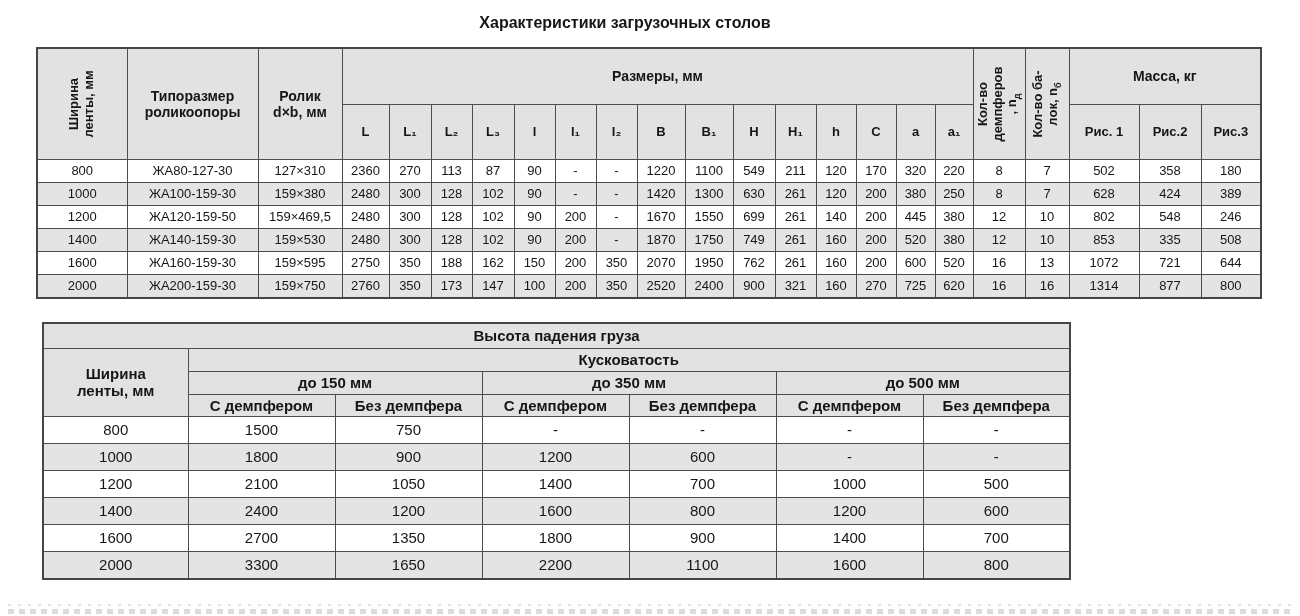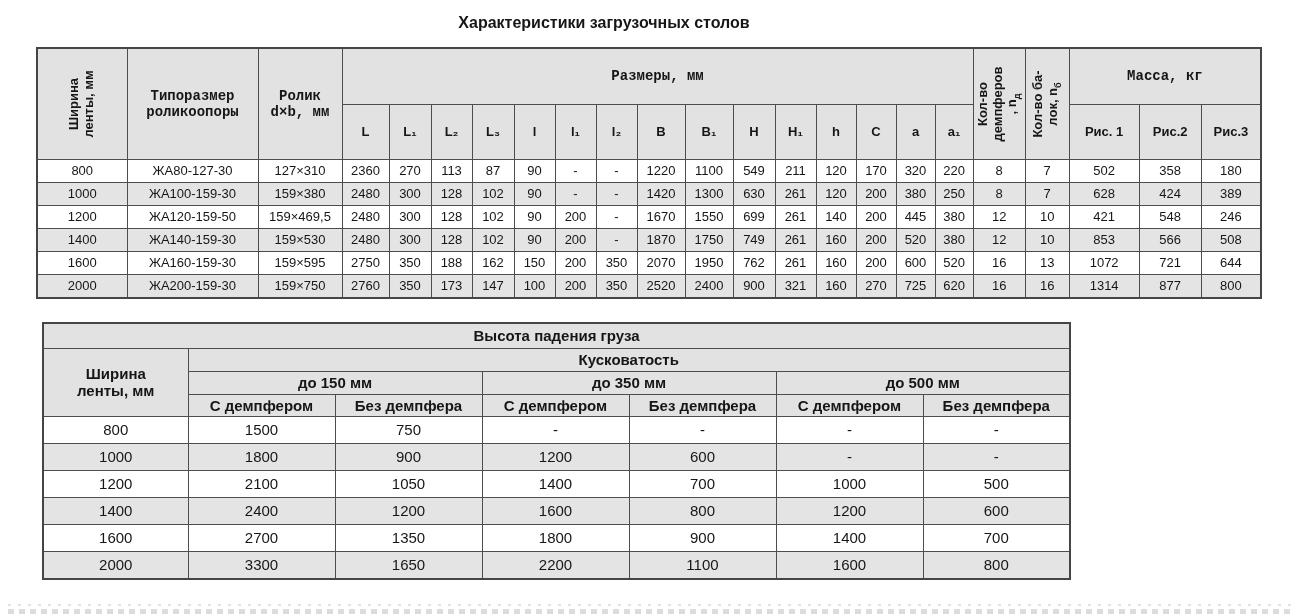--- a/index.html
+++ b/index.html
@@ -10,21 +10,21 @@
     height: 616px;
     overflow: hidden;
     font-family: "Liberation Sans", sans-serif;
     color: #161616;
   }
   .page { position: relative; width: 1300px; height: 616px; }
 
   .doc-title {
     position: absolute;
     top: 14px;
-    left: 24px;
+    left: 45px;
     width: 1160px;
     text-align: center;
     font-weight: bold;
     font-size: 16px;
   }
 
   table {
     border-collapse: collapse;
     table-layout: fixed;
     border: 2px solid #454545;
@@ -42,21 +42,21 @@
   #table1 {
     position: absolute;
     left: 36px;
     top: 47px;
     width: 1224px;
     font-size: 13px;
   }
   #table1 .hrow1 { height: 56px; }
   #table1 .hrow2 { height: 55px; }
   #table1 tbody td { height: 22px; }
-  #table1 .group-hdr { font-size: 14px; font-family: Liberation Mono, monospace; }
+  #table1 .group-hdr { font-size: 14px; }
   #table1 .dim-hdr { font-size: 13px; }
   #table1 sub, #table2 sub { font-size: 9px; }
 
   th.vcell { position: relative; overflow: visible; }
   .vert {
     position: absolute;
     left: 50%;
     top: 50%;
     width: 106px;
     transform: translate(-50%, -50%) rotate(-90deg);
@@ -233,21 +233,21 @@
       <td>1670</td>
       <td>1550</td>
       <td>699</td>
       <td>261</td>
       <td>140</td>
       <td>200</td>
       <td>445</td>
       <td>380</td>
       <td>12</td>
       <td>10</td>
-      <td>421</td>
+      <td>802</td>
       <td>548</td>
       <td>246</td>
     </tr>
         <tr class="stripe">
       <td>1400</td>
       <td>ЖА140-159-30</td>
       <td>159×530</td>
       <td>2480</td>
       <td>300</td>
       <td>128</td>
@@ -259,21 +259,21 @@
       <td>1750</td>
       <td>749</td>
       <td>261</td>
       <td>160</td>
       <td>200</td>
       <td>520</td>
       <td>380</td>
       <td>12</td>
       <td>10</td>
       <td>853</td>
-      <td>566</td>
+      <td>335</td>
       <td>508</td>
     </tr>
         <tr>
       <td>1600</td>
       <td>ЖА160-159-30</td>
       <td>159×595</td>
       <td>2750</td>
       <td>350</td>
       <td>188</td>
       <td>162</td>

